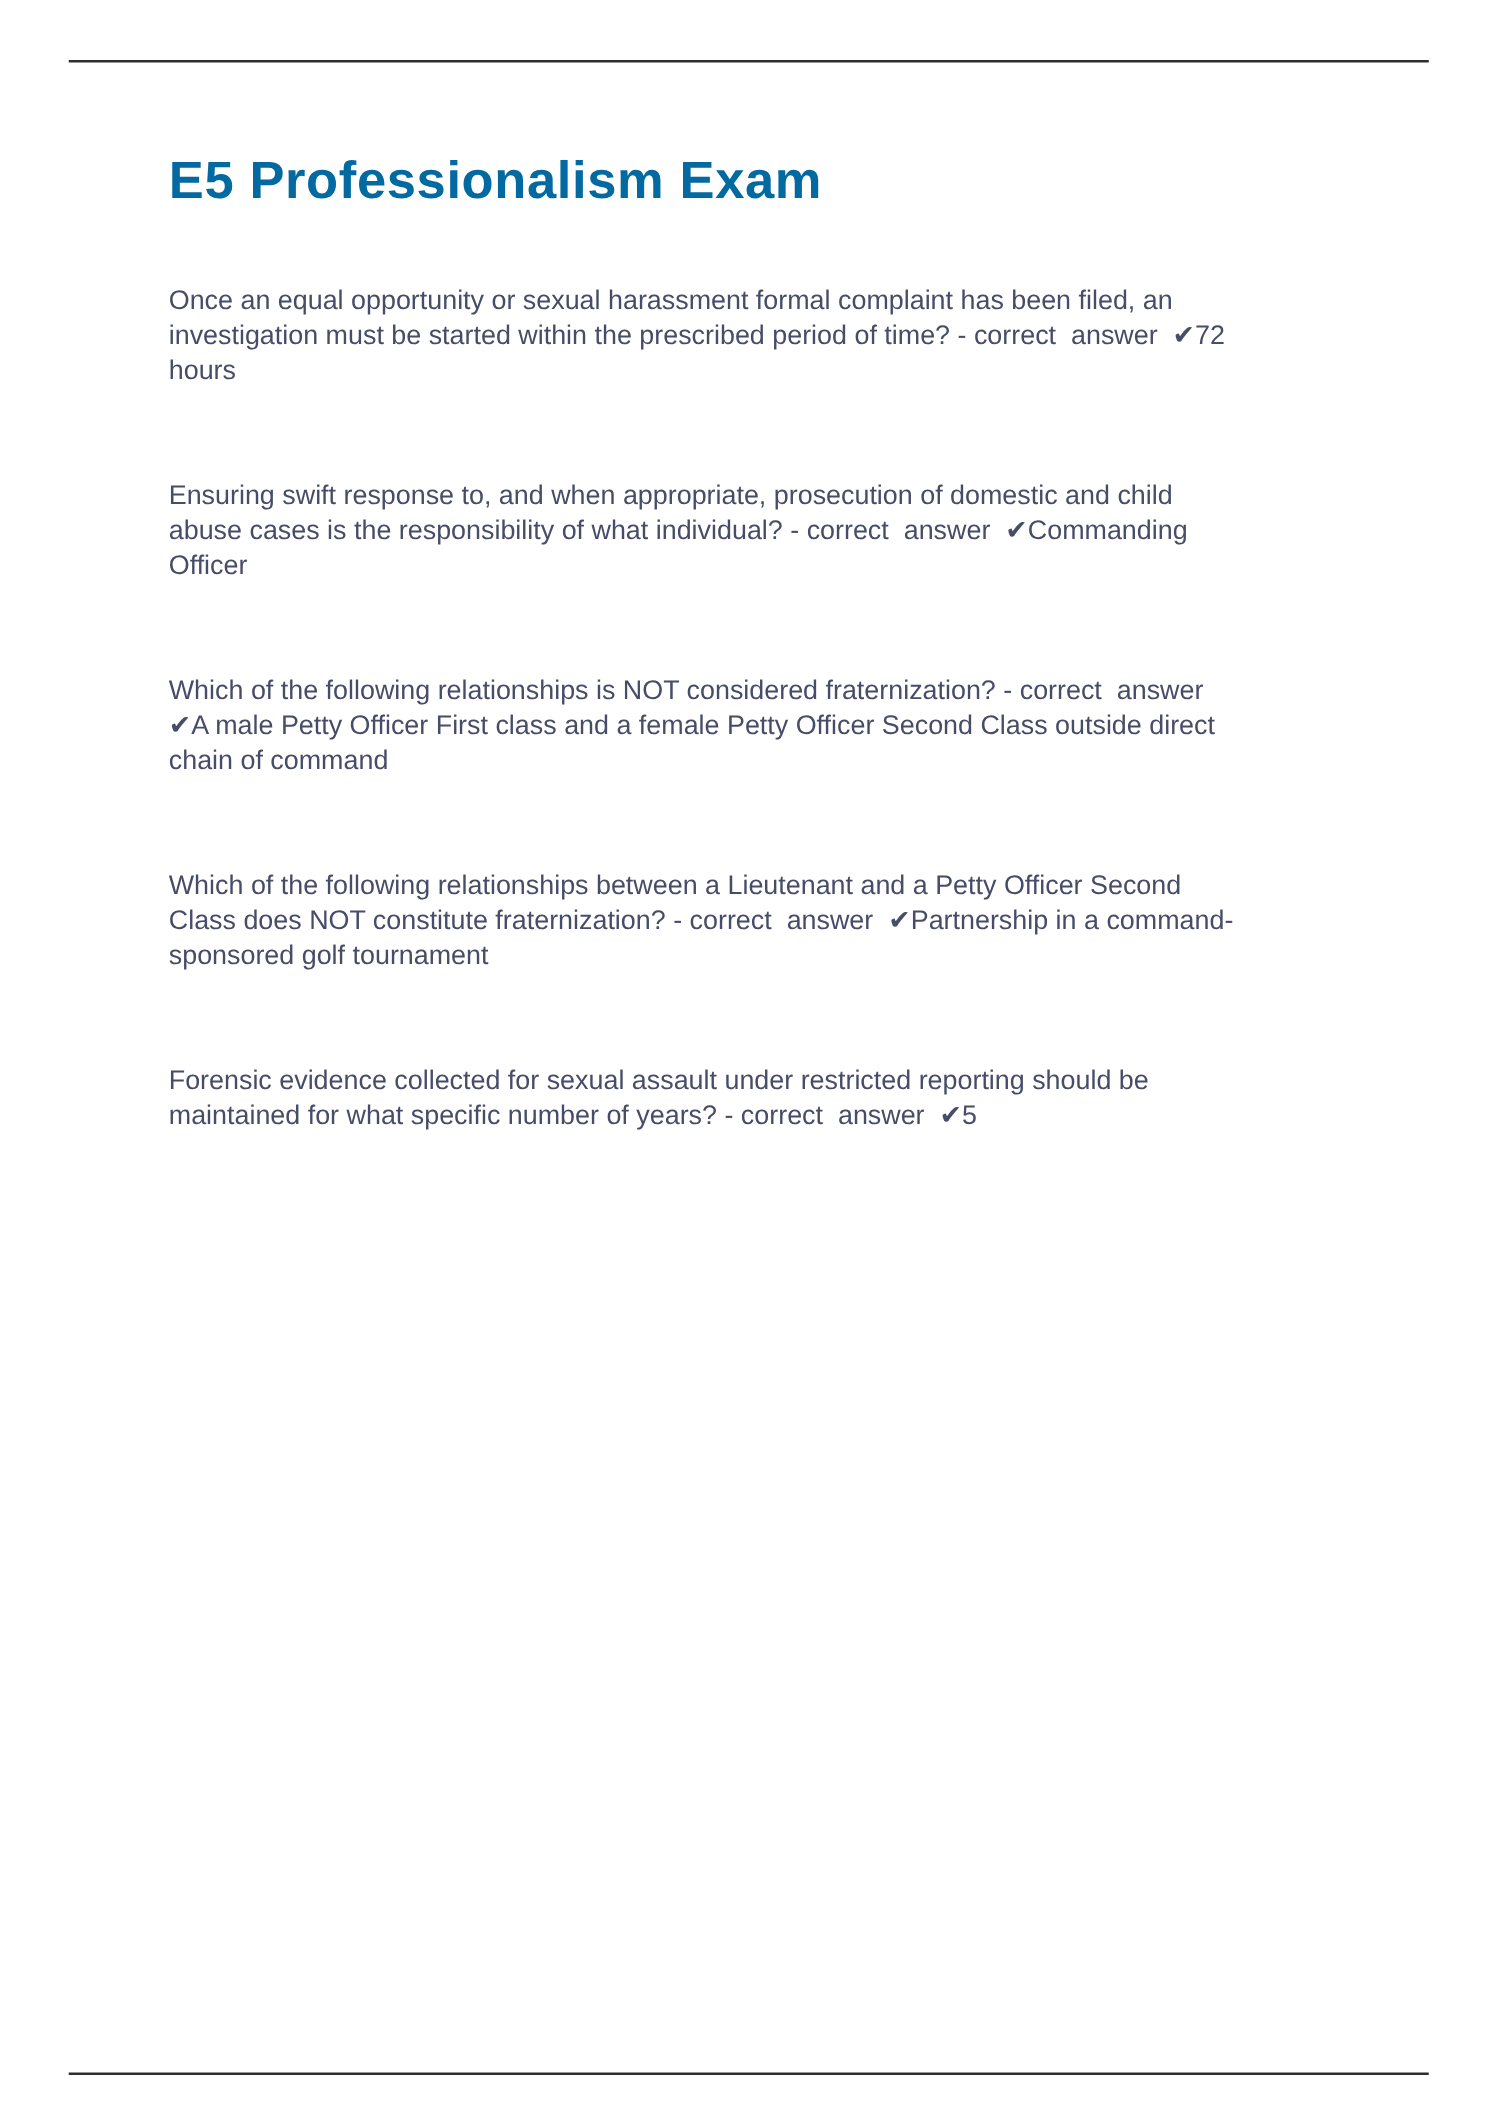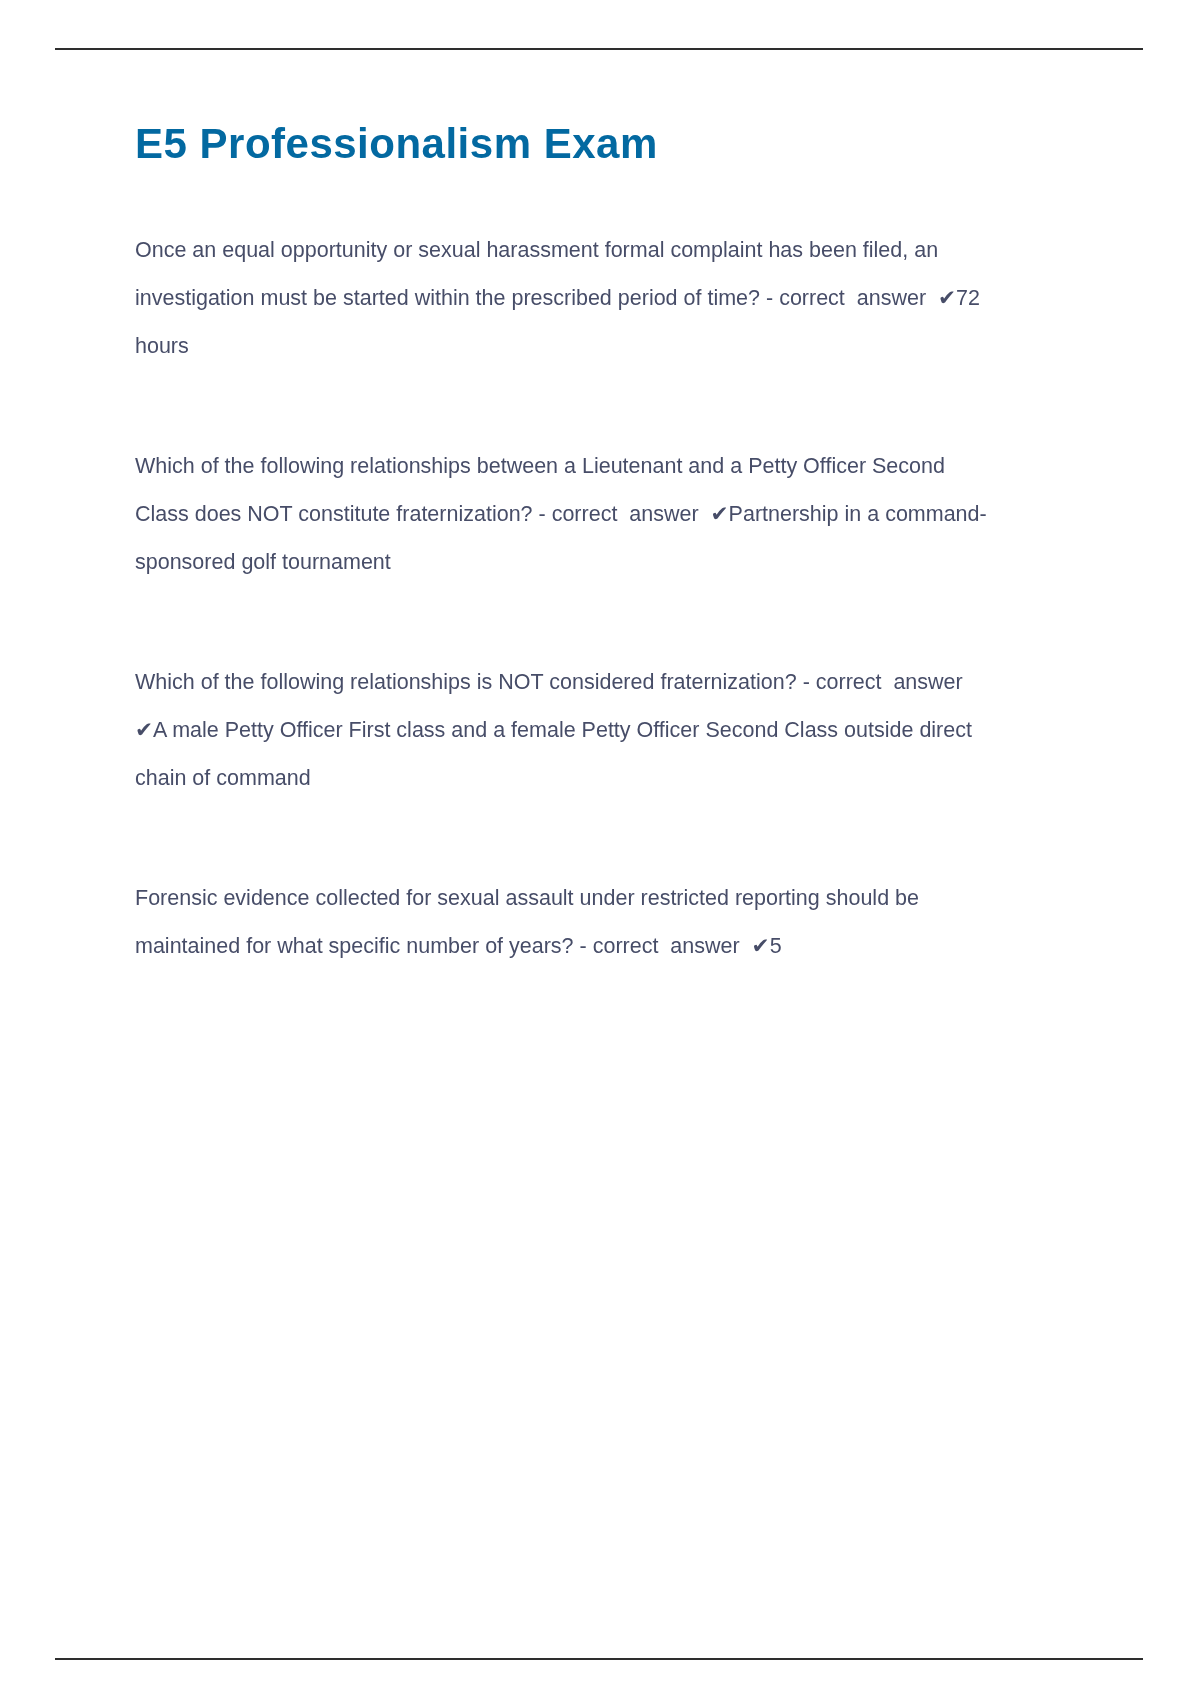--- a/index.html
+++ b/index.html
@@ -34,21 +34,21 @@
     margin: 0 0 58px 0;
     font-size: 42px;
     font-weight: bold;
     color: #0369a1;
     letter-spacing: 0.5px;
     line-height: 1.15;
   }
   .qa-block {
     margin: 0 0 72px 0;
     font-size: 21.5px;
-    line-height: 48px;
+    line-height: 28px;
     color: #474d68;
   }
   .qa-block .check {
     font-size: 21.5px;
     color: #474d68;
   }
   .qa-block span { white-space: pre-wrap; }
 </style>
 </head>
 <body>
@@ -57,28 +57,31 @@
   <div class="rule rule-top"></div>
 
   <div class="content">
     <h1 class="doc-title">E5 Professionalism Exam</h1>
 
     <p class="qa-block">
       <span>Once an equal opportunity or sexual harassment formal complaint has been filed, an investigation must be started within the prescribed period of time? </span><span>- correct  answer  </span><span class="check">✔</span><span>72 hours</span>
     </p>
 
 
+    <p class="qa-block">
+      <span>Ensuring swift response to, and when appropriate, prosecution of domestic and child abuse cases is the responsibility of what individual? </span><span>- correct  answer  </span><span class="check">✔</span><span>Commanding Officer</span>
+    </p>
 
 
     <p class="qa-block">
-      <span>Which of the following relationships between a Lieutenant and a Petty Officer Second Class does NOT constitute fraternization? </span><span>- correct  answer  </span><span class="check">✔</span><span>Partnership in a command-sponsored golf tournament</span>
+      <span>Which of the following relationships is NOT considered fraternization? </span><span>- correct  answer  </span><span class="check">✔</span><span>A male Petty Officer First class and a female Petty Officer Second Class outside direct chain of command</span>
     </p>
 
     <p class="qa-block">
-      <span>Which of the following relationships is NOT considered fraternization? </span><span>- correct  answer  </span><span class="check">✔</span><span>A male Petty Officer First class and a female Petty Officer Second Class outside direct chain of command</span>
+      <span>Which of the following relationships between a Lieutenant and a Petty Officer Second Class does NOT constitute fraternization? </span><span>- correct  answer  </span><span class="check">✔</span><span>Partnership in a command-sponsored golf tournament</span>
     </p>
 
     <p class="qa-block">
       <span>Forensic evidence collected for sexual assault under restricted reporting should be maintained for what specific number of years? </span><span>- correct  answer  </span><span class="check">✔</span><span>5</span>
     </p>
   </div>
 
   <div class="rule rule-bottom"></div>
 </div>
 

